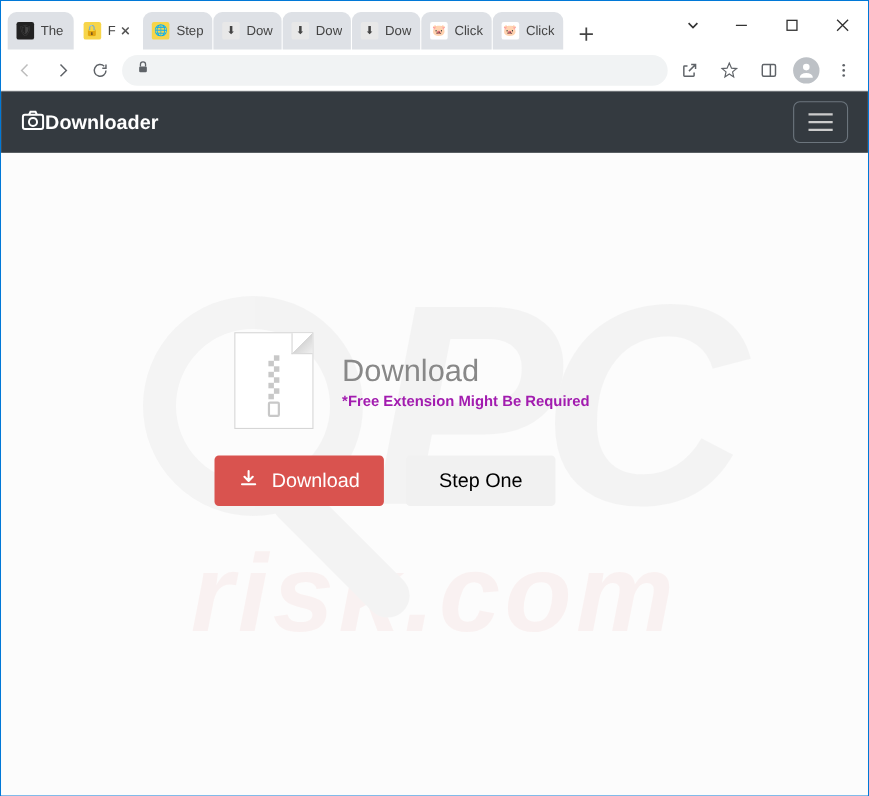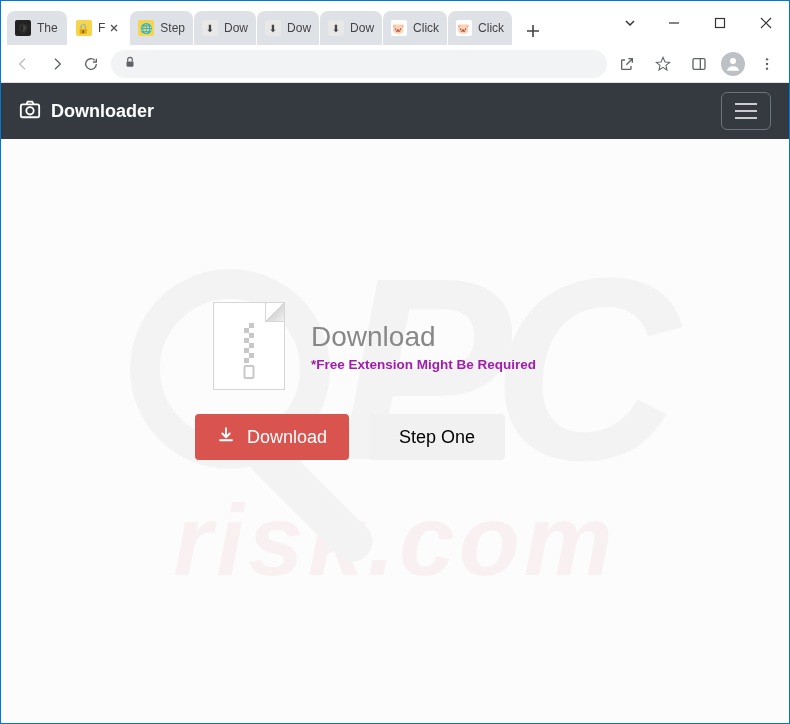--- a/index.html
+++ b/index.html
@@ -31,21 +31,21 @@
     .tb-btn svg { width: 16px; height: 16px; }
     .addressbar { flex: 1; height: 28px; background: #f1f3f4; border-radius: 14px; display: flex; align-items: center; padding: 0 12px; }
     .addr-lock { color: #5f6368; }
     .addr-lock svg { width: 14px; height: 14px; }
     .tb-right { display: flex; align-items: center; gap: 8px; }
     .avatar { width: 24px; height: 24px; border-radius: 50%; background: #bdc1c6; display: flex; align-items: center; justify-content: center; }
     .avatar svg { width: 18px; height: 18px; fill: #fff; }
     
     
     .page-header { height: 56px; background: #343a40; display: flex; align-items: center; justify-content: space-between; padding: 0 18px; }
-    .brand { display: flex; align-items: center; gap: 10px; color: #fff; font-weight: 700; font-size: 18px; }
+    .brand { display: flex; align-items: center; color: #fff; font-weight: 700; font-size: 18px; }
     .brand svg { width: 22px; height: 22px; }
     .hamburger { width: 50px; height: 38px; border: 1px solid #6c757d; border-radius: 6px; display: flex; align-items: center; justify-content: center; cursor: pointer; }
     .hamburger svg { width: 24px; height: 18px; stroke: #ccc; }
     
     
     .page-content { flex: 1; background: #fcfcfc; position: relative; overflow: hidden; }
     
     
     .watermark { position: absolute; inset: 0; pointer-events: none; display: flex; flex-direction: column; align-items: center; justify-content: center; opacity: 0.06; }
     .wm-top { display: flex; align-items: center; gap: 28px; }

